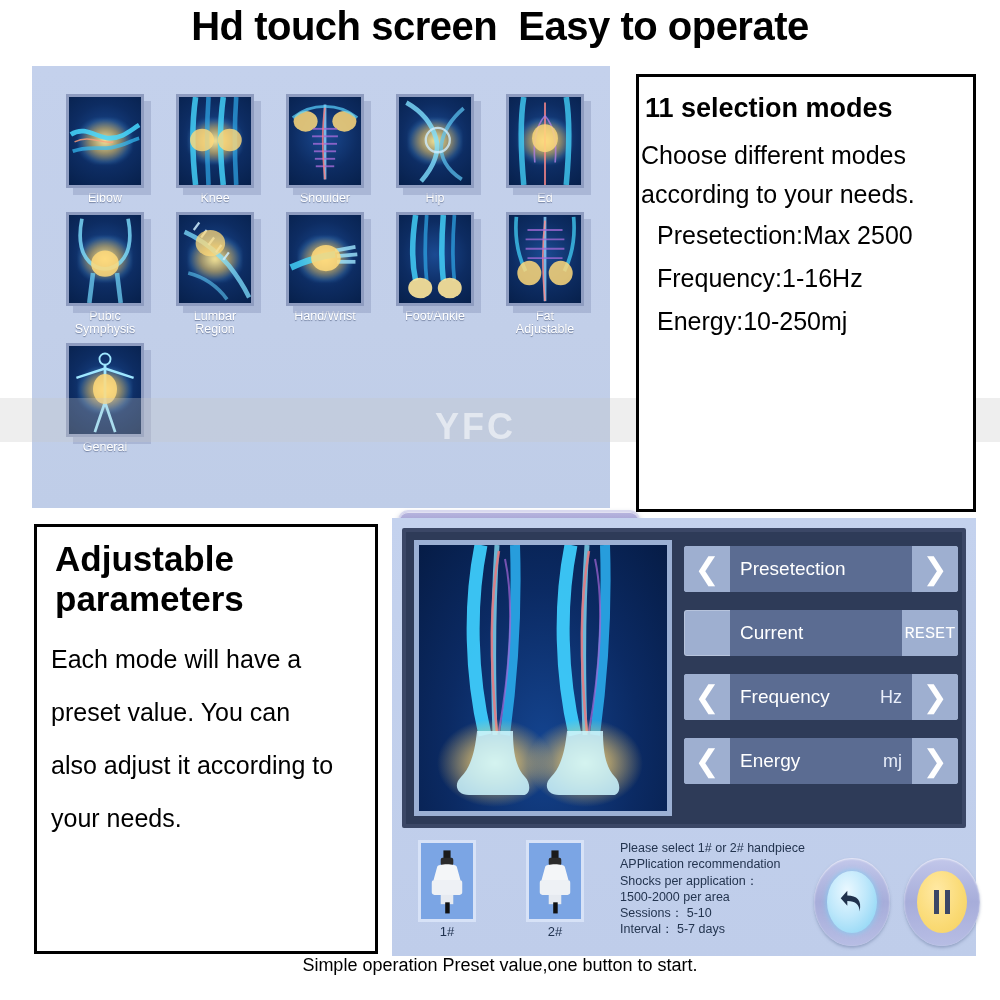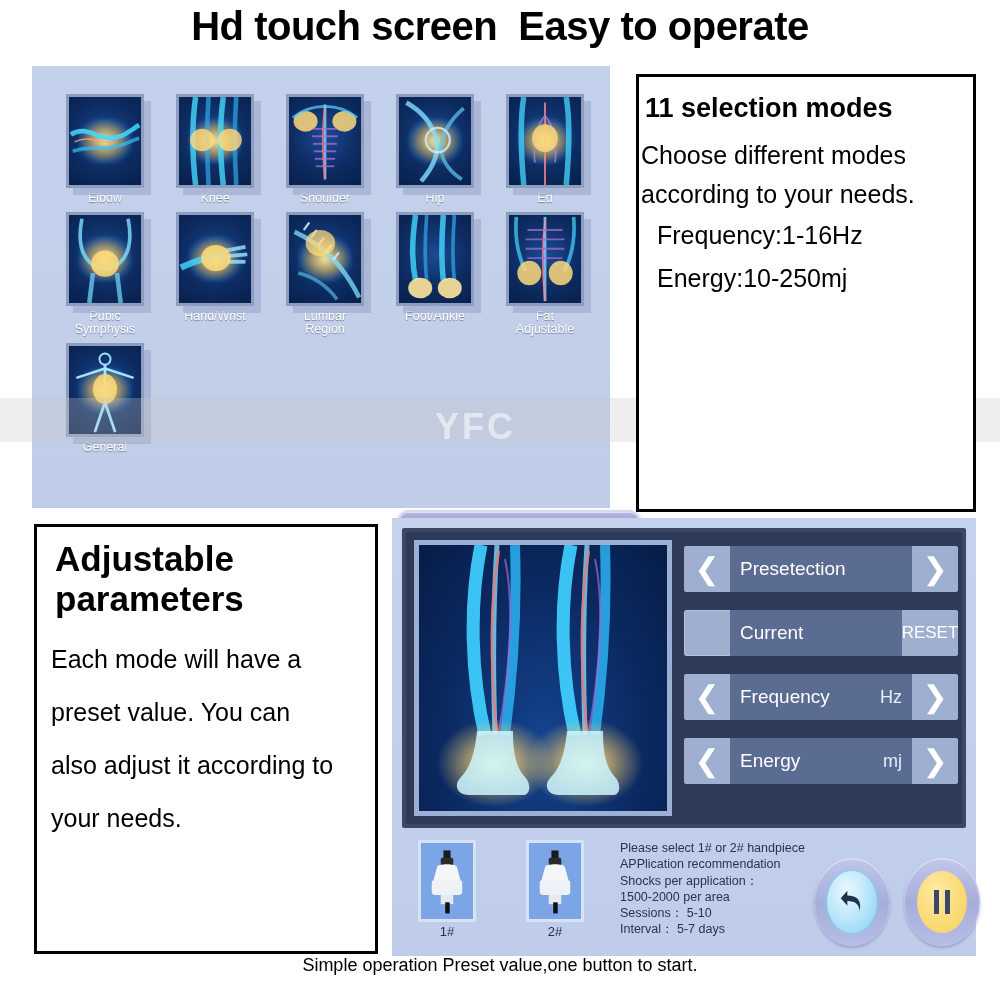--- a/index.html
+++ b/index.html
@@ -152,21 +152,21 @@
     flex:1;background:#5b6c92;display:flex;align-items:center;
     padding:12px 10px;color:#fff;font-size:19px;
     font-family:"Liberation Sans",sans-serif;
     justify-content:space-between;
   }
   .ctrl-row.plain .ctrl-field{margin-left:46px;}
   .unit{font-size:18px;color:#e9eefa;}
   .reset-btn{
     width:56px;display:flex;align-items:center;justify-content:center;
     background:#9eafd0;color:#fff;font-size:17px;
-    font-family:Liberation Sans, sans-serif;
+    font-family:Liberation Mono, monospace;
   }
 
   
   .hp-strip{
     position:absolute;left:10px;top:322px;width:564px;height:108px;
   }
   .hp-item{
     position:absolute;top:0;width:62px;
     display:flex;flex-direction:column;align-items:center;
   }
@@ -317,49 +317,49 @@
         </div>
         <div class="mode-label" style="white-space:pre-line">Pubic
 Symphysis</div>
       </div>
 
       <div class="mode-cell">
         <div class="thumb">
           <div class="bg"></div>
             <div class="glow"></div>
           <svg viewBox="0 0 78 94" preserveAspectRatio="none">
-            <path d="M2 56 C20 48 34 44 50 42" stroke="#46d8ff" stroke-width="7" fill="none" opacity=".8"></path>
-            <path d="M50 38 L72 34" stroke="#9fe7ff" stroke-width="4" opacity=".8"></path>
-            <path d="M52 44 L74 42" stroke="#9fe7ff" stroke-width="4" opacity=".8"></path>
-            <path d="M52 50 L72 50" stroke="#9fe7ff" stroke-width="4" opacity=".8"></path>
-            <ellipse cx="40" cy="46" rx="16" ry="14" fill="#ffd97a" opacity=".85"></ellipse>
-          </svg>
-        </div>
-        <div class="mode-label">Hand/Wrist</div>
-      </div>
-
-      <div class="mode-cell">
-        <div class="thumb">
-          <div class="bg"></div>
-            <div class="glow"></div>
-          <svg viewBox="0 0 78 94" preserveAspectRatio="none">
             <path d="M6 18 C24 26 40 38 54 54 C62 64 70 76 76 88" stroke="#7fe0ff" stroke-width="5" fill="none" opacity=".75"></path>
             <g stroke="#cfeeff" stroke-width="2.4" opacity=".85">
               <path d="M16 16 L22 8"></path>
                 <path d="M24 24 L30 16"></path>
                 <path d="M32 32 L38 24"></path>
               <path d="M40 40 L46 32"></path>
                 <path d="M48 48 L54 40"></path>
             </g>
             <ellipse cx="34" cy="30" rx="16" ry="14" fill="#ffd97a" opacity=".75"></ellipse>
             <path d="M10 62 C26 66 40 74 52 90" stroke="#5ec8f5" stroke-width="4" fill="none" opacity=".6"></path>
           </svg>
         </div>
         <div class="mode-label" style="white-space:pre-line">Lumbar
 Region</div>
+      </div>
+
+      <div class="mode-cell">
+        <div class="thumb">
+          <div class="bg"></div>
+            <div class="glow"></div>
+          <svg viewBox="0 0 78 94" preserveAspectRatio="none">
+            <path d="M2 56 C20 48 34 44 50 42" stroke="#46d8ff" stroke-width="7" fill="none" opacity=".8"></path>
+            <path d="M50 38 L72 34" stroke="#9fe7ff" stroke-width="4" opacity=".8"></path>
+            <path d="M52 44 L74 42" stroke="#9fe7ff" stroke-width="4" opacity=".8"></path>
+            <path d="M52 50 L72 50" stroke="#9fe7ff" stroke-width="4" opacity=".8"></path>
+            <ellipse cx="40" cy="46" rx="16" ry="14" fill="#ffd97a" opacity=".85"></ellipse>
+          </svg>
+        </div>
+        <div class="mode-label">Hand/Wrist</div>
       </div>
 
       <div class="mode-cell">
         <div class="thumb">
           <div class="bg"></div>
           <svg viewBox="0 0 78 94" preserveAspectRatio="none">
             <path d="M18 0 C14 26 14 52 18 70" stroke="#46d8ff" stroke-width="6" fill="none" opacity=".8"></path>
             <path d="M30 0 C28 26 28 52 30 70" stroke="#2fa8e8" stroke-width="4" fill="none" opacity=".7"></path>
             <path d="M48 0 C46 26 46 52 48 70" stroke="#46d8ff" stroke-width="6" fill="none" opacity=".8"></path>
             <path d="M60 0 C58 26 58 52 60 70" stroke="#2fa8e8" stroke-width="4" fill="none" opacity=".7"></path>
@@ -423,20 +423,21 @@
   </div>
 </div>
 
 <div class="wm-band"></div>
 <div class="wm-text">YFC</div>
 
 <div class="info-box">
   <div class="info-title">11 selection modes</div>
   <div class="info-line">Choose different modes</div>
   <div class="info-line">according to your needs.</div>
+  <div class="info-spec">Presetection:Max 2500</div>
   <div class="info-spec">Frequency:1-16Hz</div>
   <div class="info-spec">Energy:10-250mj</div>
 </div>
 
 <div class="adj-box">
   <div class="adj-title">Adjustable parameters</div>
   <div class="adj-line">Each mode will have a</div>
   <div class="adj-line">preset value. You can</div>
   <div class="adj-line">also adjust it according to</div>
   <div class="adj-line">your needs.</div>

